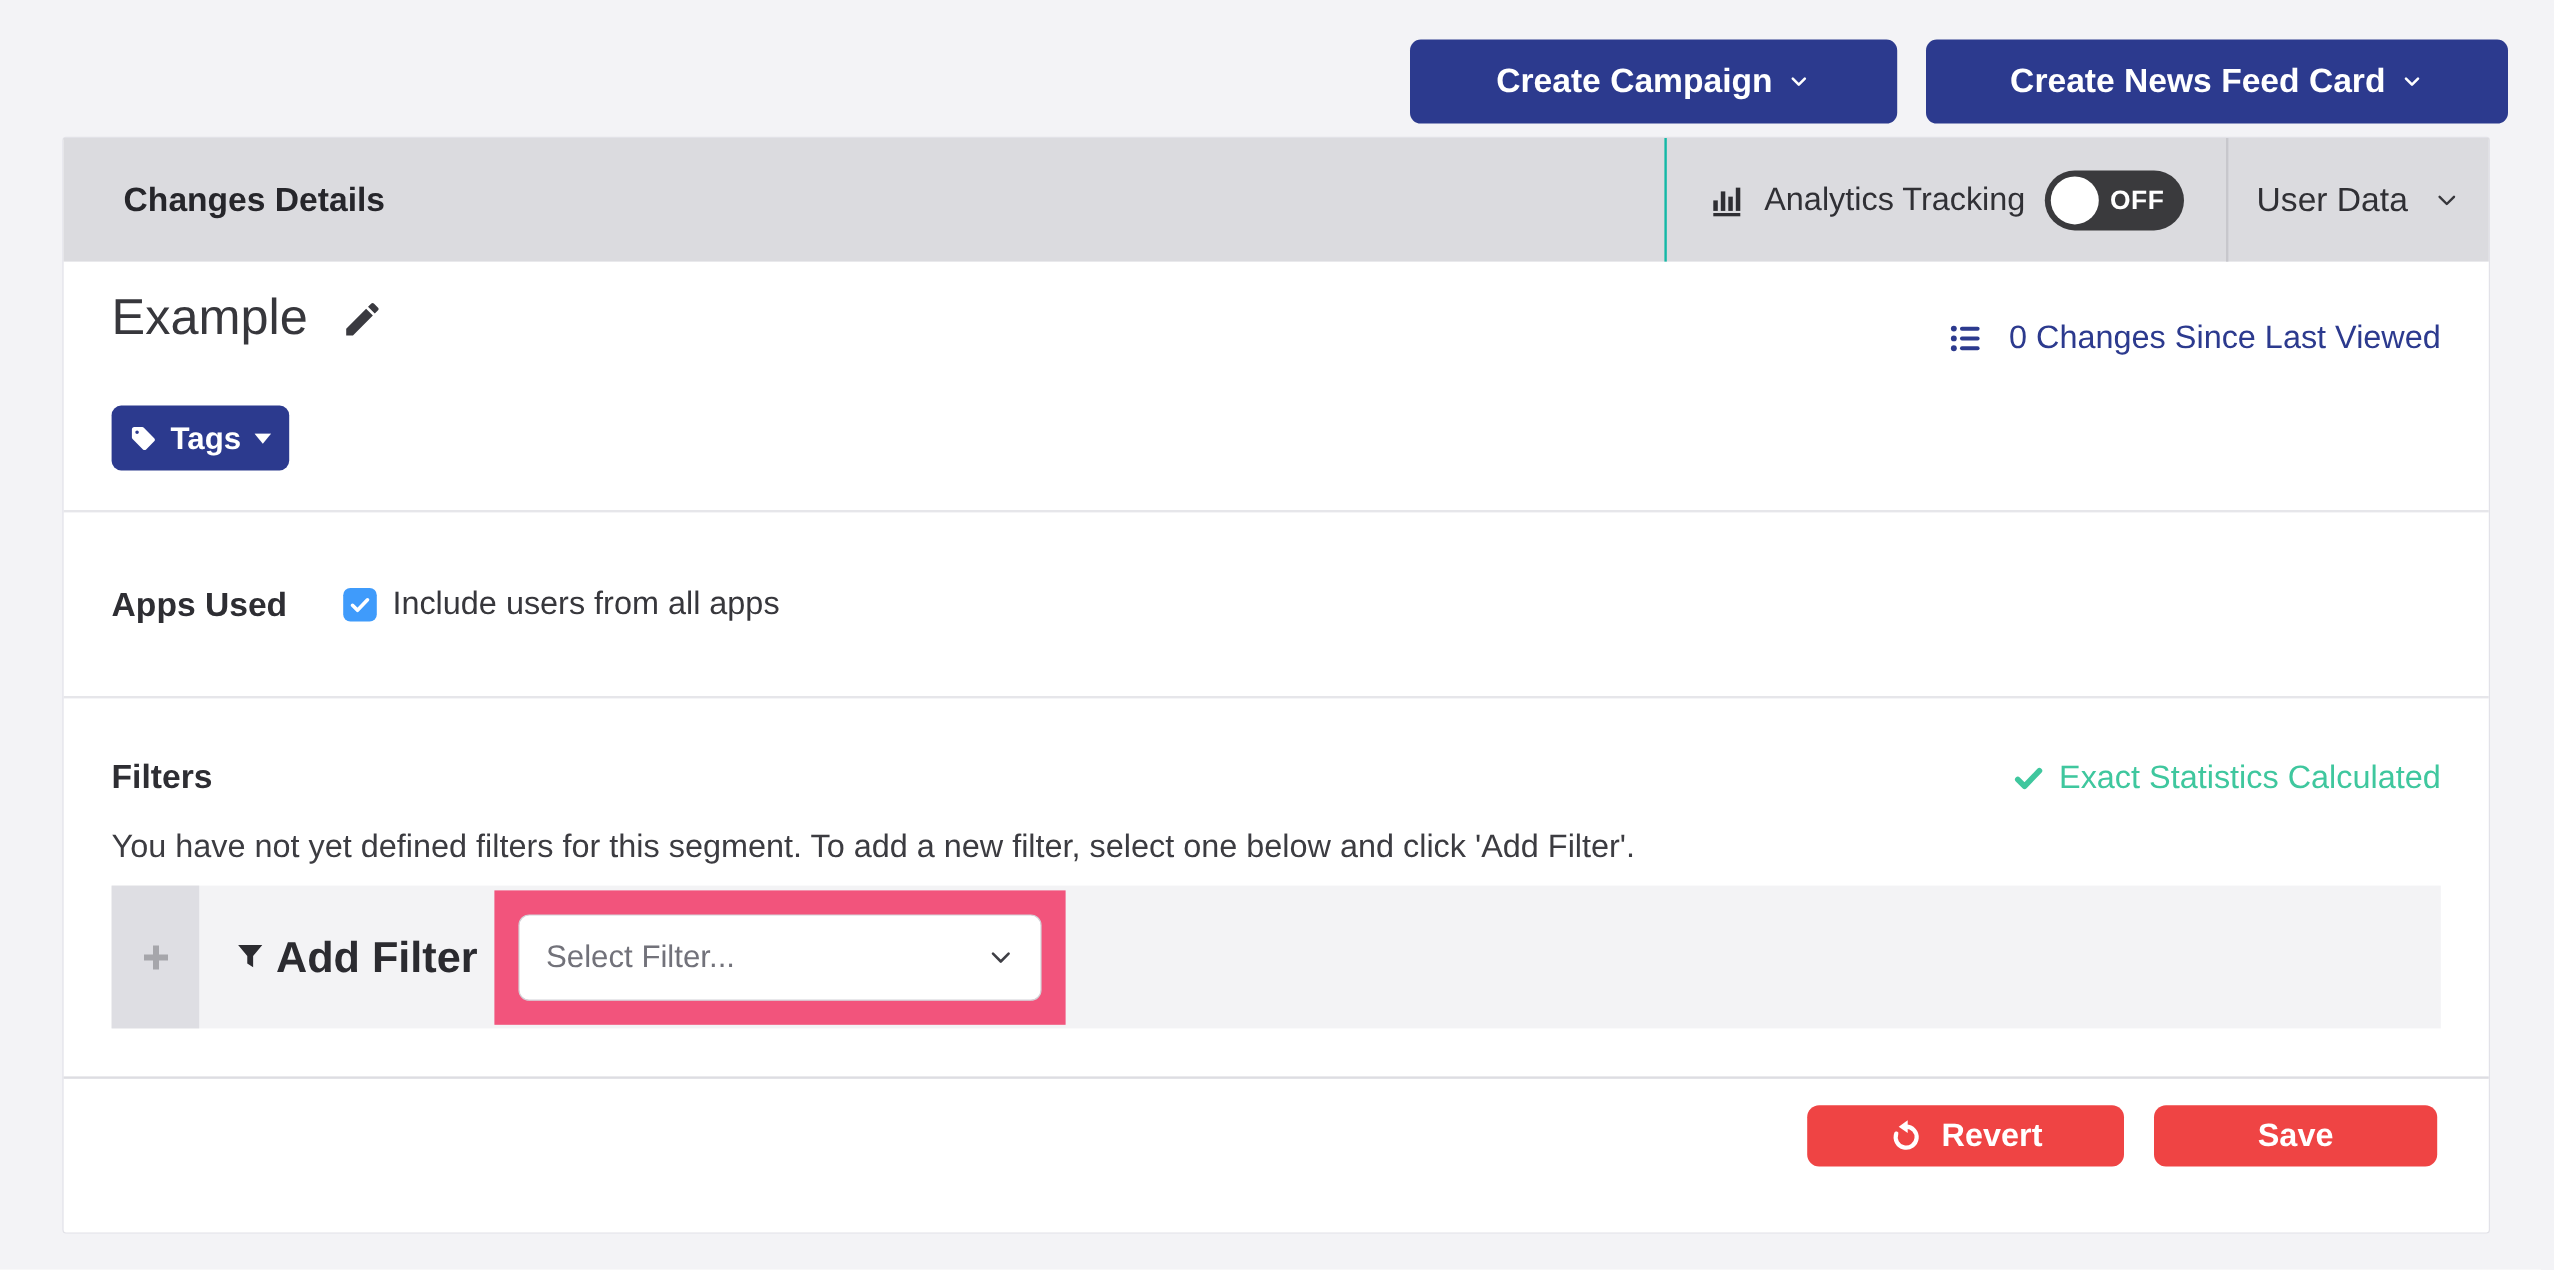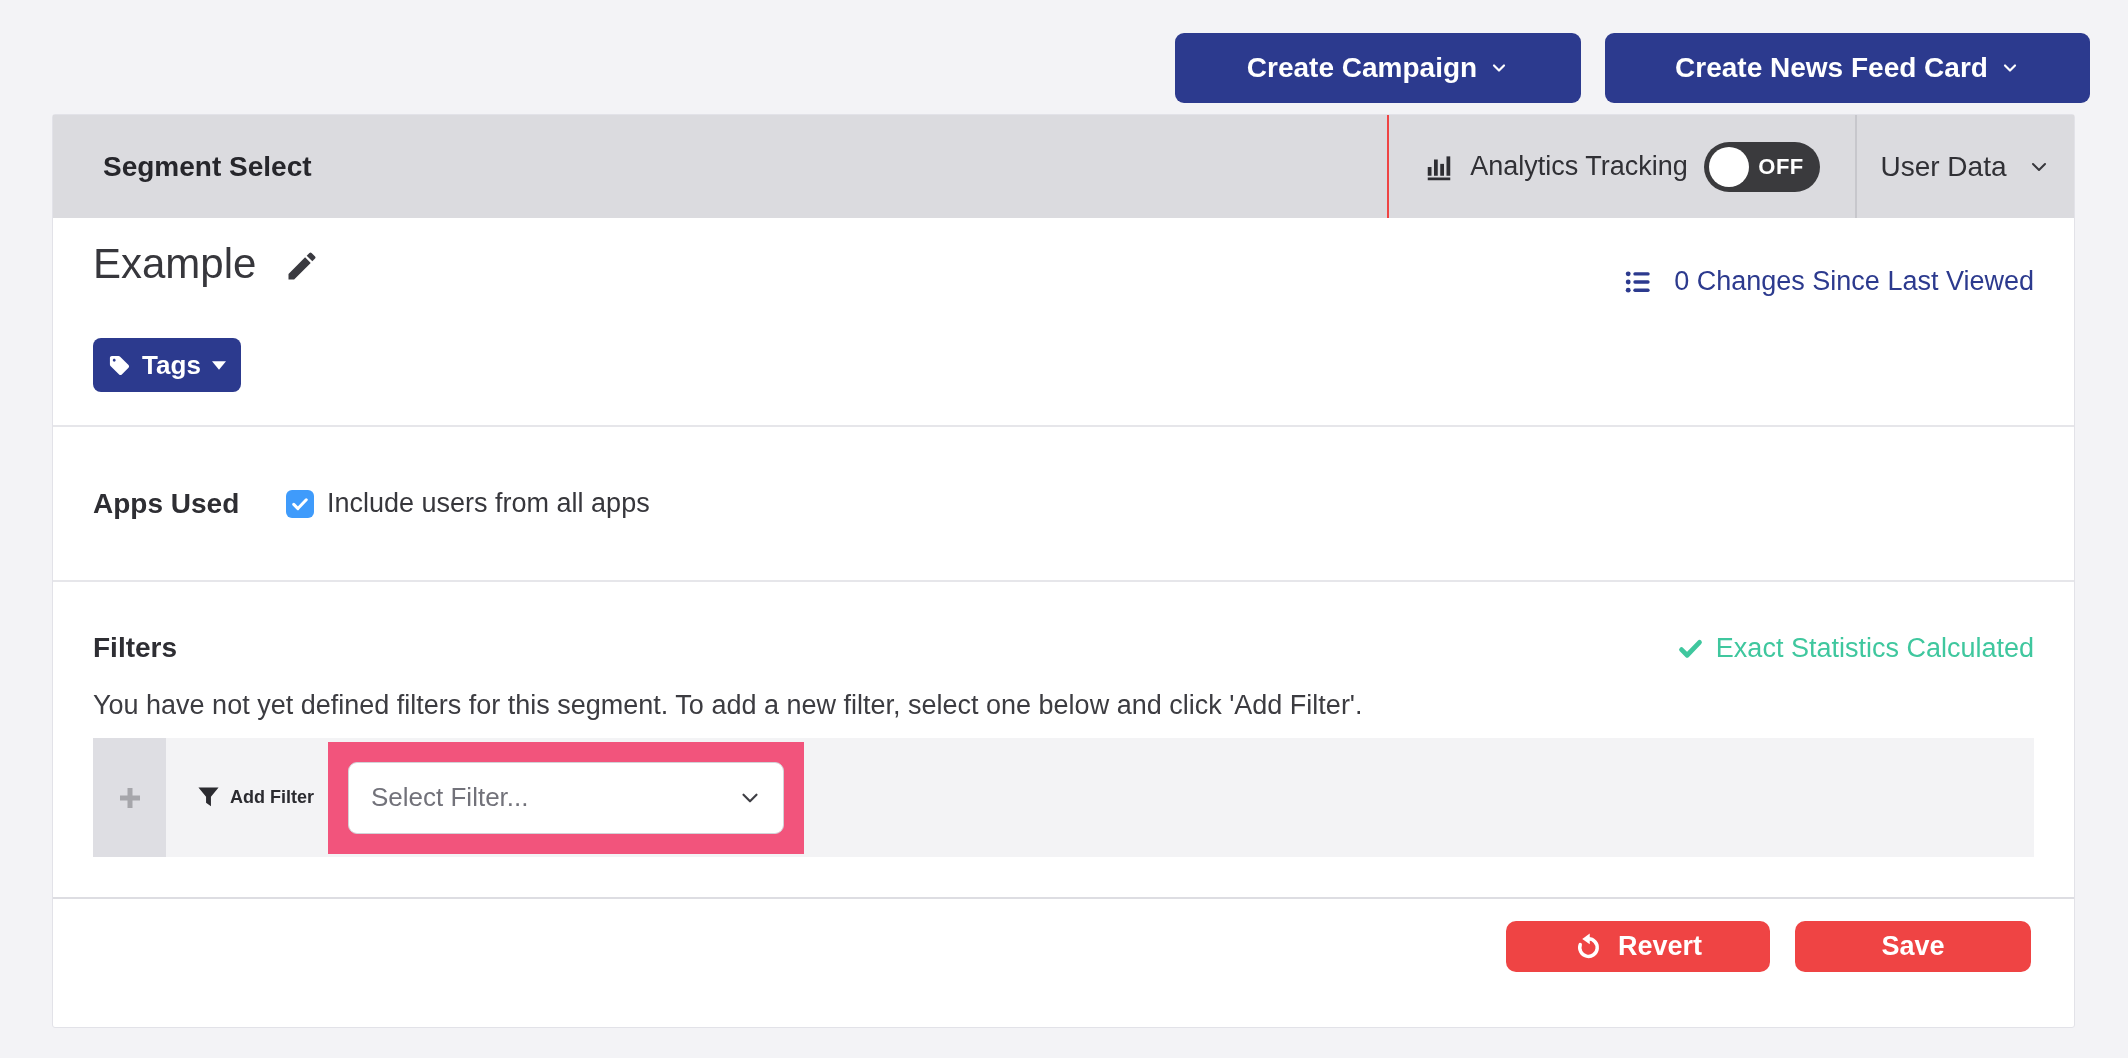--- a/index.html
+++ b/index.html
@@ -34,21 +34,21 @@
   .panel-header {
     position:absolute; left:0; top:0; right:0; height:103px;
     background:#dbdbdf; display:flex; align-items:stretch;
   }
   .ph-title {
     flex:1; display:flex; align-items:center; padding-left:50px;
     font-size:28px; font-weight:700; color:#26262b;
   }
   .ph-analytics {
     width:470px; display:flex; align-items:center; justify-content:center; gap:16px;
-    border-left:2px solid #ef4444; border-right:2px solid #c7c7cc;
+    border-left:2px solid #14b8a6; border-right:2px solid #c7c7cc;
     cursor:pointer;
   }
   .ph-analytics .lbl { font-size:27px; font-weight:500; color:#303035; }
   .ph-userdata {
     width:217px; display:flex; align-items:center; justify-content:center; gap:20px;
     cursor:pointer;
   }
   .ph-userdata .lbl { font-size:28px; font-weight:500; color:#303035; }
   .chev-dark { width:24px; height:24px; stroke:#37373c; stroke-width:2; fill:none;
                stroke-linecap:round; stroke-linejoin:round; }
@@ -113,21 +113,21 @@
   .filter-row {
     position:absolute; left:40px; right:40px; top:156px; height:119px;
     background:#f3f3f5; display:flex; align-items:center;
   }
   .plus-cell {
     width:73px; height:100%; background:#dedee3; flex:none;
     display:flex; align-items:center; justify-content:center; cursor:pointer;
   }
   .add-filter {
     margin-left:31px; display:flex; align-items:center; gap:10px;
-    font-size:18px; font-weight:700; color:#2b2b30; cursor:pointer;
+    font-size:36px; font-weight:700; color:#2b2b30; cursor:pointer;
   }
   .select-highlight {
     margin-left:14px; width:476px; height:112px; background:#f2547c;
     display:flex; align-items:center; justify-content:center;
   }
   .filter-select {
     width:436px; height:72px; background:#fff;
     border:1px solid #d2d2d7; border-radius:9px;
     display:flex; align-items:center; cursor:pointer;
   }
@@ -157,21 +157,21 @@
 <button class="top-btn btn-newsfeed">
   <span>Create News Feed Card</span>
   <svg class="chev-sm" viewBox="0 0 24 24">
       <polyline points="6 9 12 15 18 9"></polyline>
     </svg>
 </button>
 
 <div class="panel">
 
   <div class="panel-header">
-    <div class="ph-title">Segment Select</div>
+    <div class="ph-title">Changes Details</div>
 
     <div class="ph-analytics">
       <svg width="30" height="30" viewBox="0 0 24 24">
         <g fill="#2e2e33">
           <rect x="3" y="12" width="3" height="7"></rect>
           <rect x="8" y="6" width="3" height="13"></rect>
           <rect x="13" y="9.5" width="3" height="9.5"></rect>
           <rect x="18" y="3.5" width="3" height="15.5"></rect>
           <rect x="3" y="20.4" width="18" height="2.2"></rect>
         </g>

